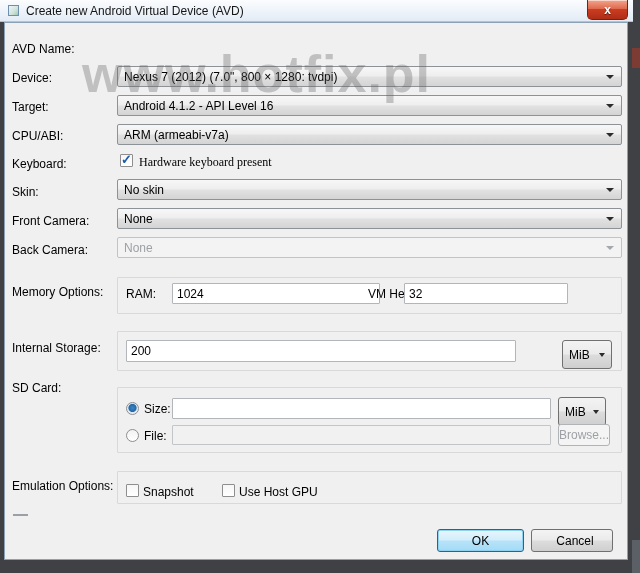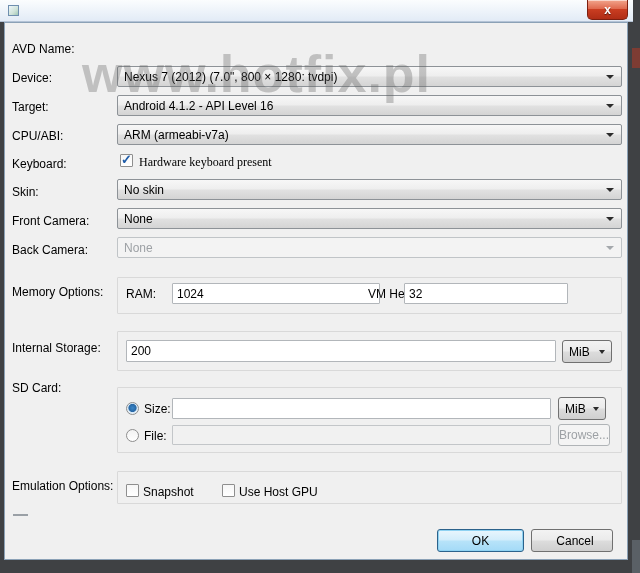--- a/index.html
+++ b/index.html
@@ -59,21 +59,21 @@
 
   
   .rad { position:absolute; width:13px; height:13px; border:1px solid #8e8e8e; border-radius:50%;
          background:linear-gradient(#f2f2f2,#ffffff); cursor:pointer; }
   .rad.selected { background:radial-gradient(circle at 50% 45%, #3a86c8 0%, #2767a5 45%, #d9e9f6 55%, #fdfdfd 100%); }
 
   
   .panel { position:absolute; left:117px; width:505px; border:1px solid #d9d9d9; border-radius:1px; background:transparent; }
 
   
-  .ubtn { position:absolute; height:23px; border:1px solid #707070; border-radius:3px;
+  .ubtn { position:absolute; height:29px; border:1px solid #707070; border-radius:3px;
           background:linear-gradient(#f3f3f3,#ebebeb 47%,#dcdcdc 53%,#cfcfcf);
           display:flex; align-items:center; justify-content:space-between; padding:0 6px;
           font-size:12px; cursor:pointer; }
   .ubtn .arrow { width:0; height:0; border-left:3.5px solid transparent; border-right:3.5px solid transparent;
                  border-top:4px solid #2b2b2b; margin-left:6px; }
   .ubtn.disabled { border-color:#b0b4b7; background:#f4f4f4; color:#9da1a5; cursor:default; }
 
   .btn { position:absolute; height:23px; border:1px solid #707070; border-radius:3px;
          background:linear-gradient(#f3f3f3,#ebebeb 47%,#dcdcdc 53%,#cfcfcf);
          display:flex; align-items:center; justify-content:center; font-size:12px; cursor:pointer; }
@@ -94,20 +94,21 @@
 
   <div class="bg-strip">
     <div class="bg-red"></div>
     <div class="bg-light"></div>
   </div>
 
   <div class="dialog">
 
     <div class="titlebar">
       <span class="win-icon"></span>
+      <span class="title">Create new Android Virtual Device (AVD)</span>
     </div>
     <div class="close-btn">
       <span class="close-x">x</span>
     </div>
 
     <div class="client"></div>
 
     <span class="lbl" style="top:42px">AVD Name:</span>
     <span class="lbl" style="top:71px">Device:</span>
     <span class="lbl" style="top:100px">Target:</span>
@@ -153,21 +154,21 @@
       <span class="arrow"></span>
     </div>
 
     <div class="panel" style="top:277px; height:37px;"></div>
     <span class="lbl" style="left:126px; top:287px;">RAM:</span>
     <input class="tin" style="left: 152px; top: 283px; width: 208px; margin-left: 20px;" value="1024">
     <span class="lbl" style="left:368px; top:287px;">VM Heap:</span>
     <input class="tin" style="left: 404px; top: 283px; width: 164px;" value="32">
 
     <div class="panel" style="top:331px; height:40px;"></div>
-    <input class="tin" style="left: 126px; top: 340px; width: 430px; height: 22px;" value="200">
+    <input class="tin" style="left: 126px; top: 340px; width: 390px; height: 22px;" value="200">
     <div class="ubtn" style="left:562px; top:340px; width:50px;">
       <span>MiB</span>
       <span class="arrow"></span>
     </div>
 
     <div class="panel" style="top:387px; height:66px;"></div>
     <div class="rad selected" style="left:126px; top:402px;"></div>
     <span class="lbl" style="left:144px; top:402px;">Size:</span>
     <input class="tin" style="left: 172px; top: 398px; width: 379px;" value="">
     <div class="ubtn" style="left:558px; top:397px; width:48px;">

